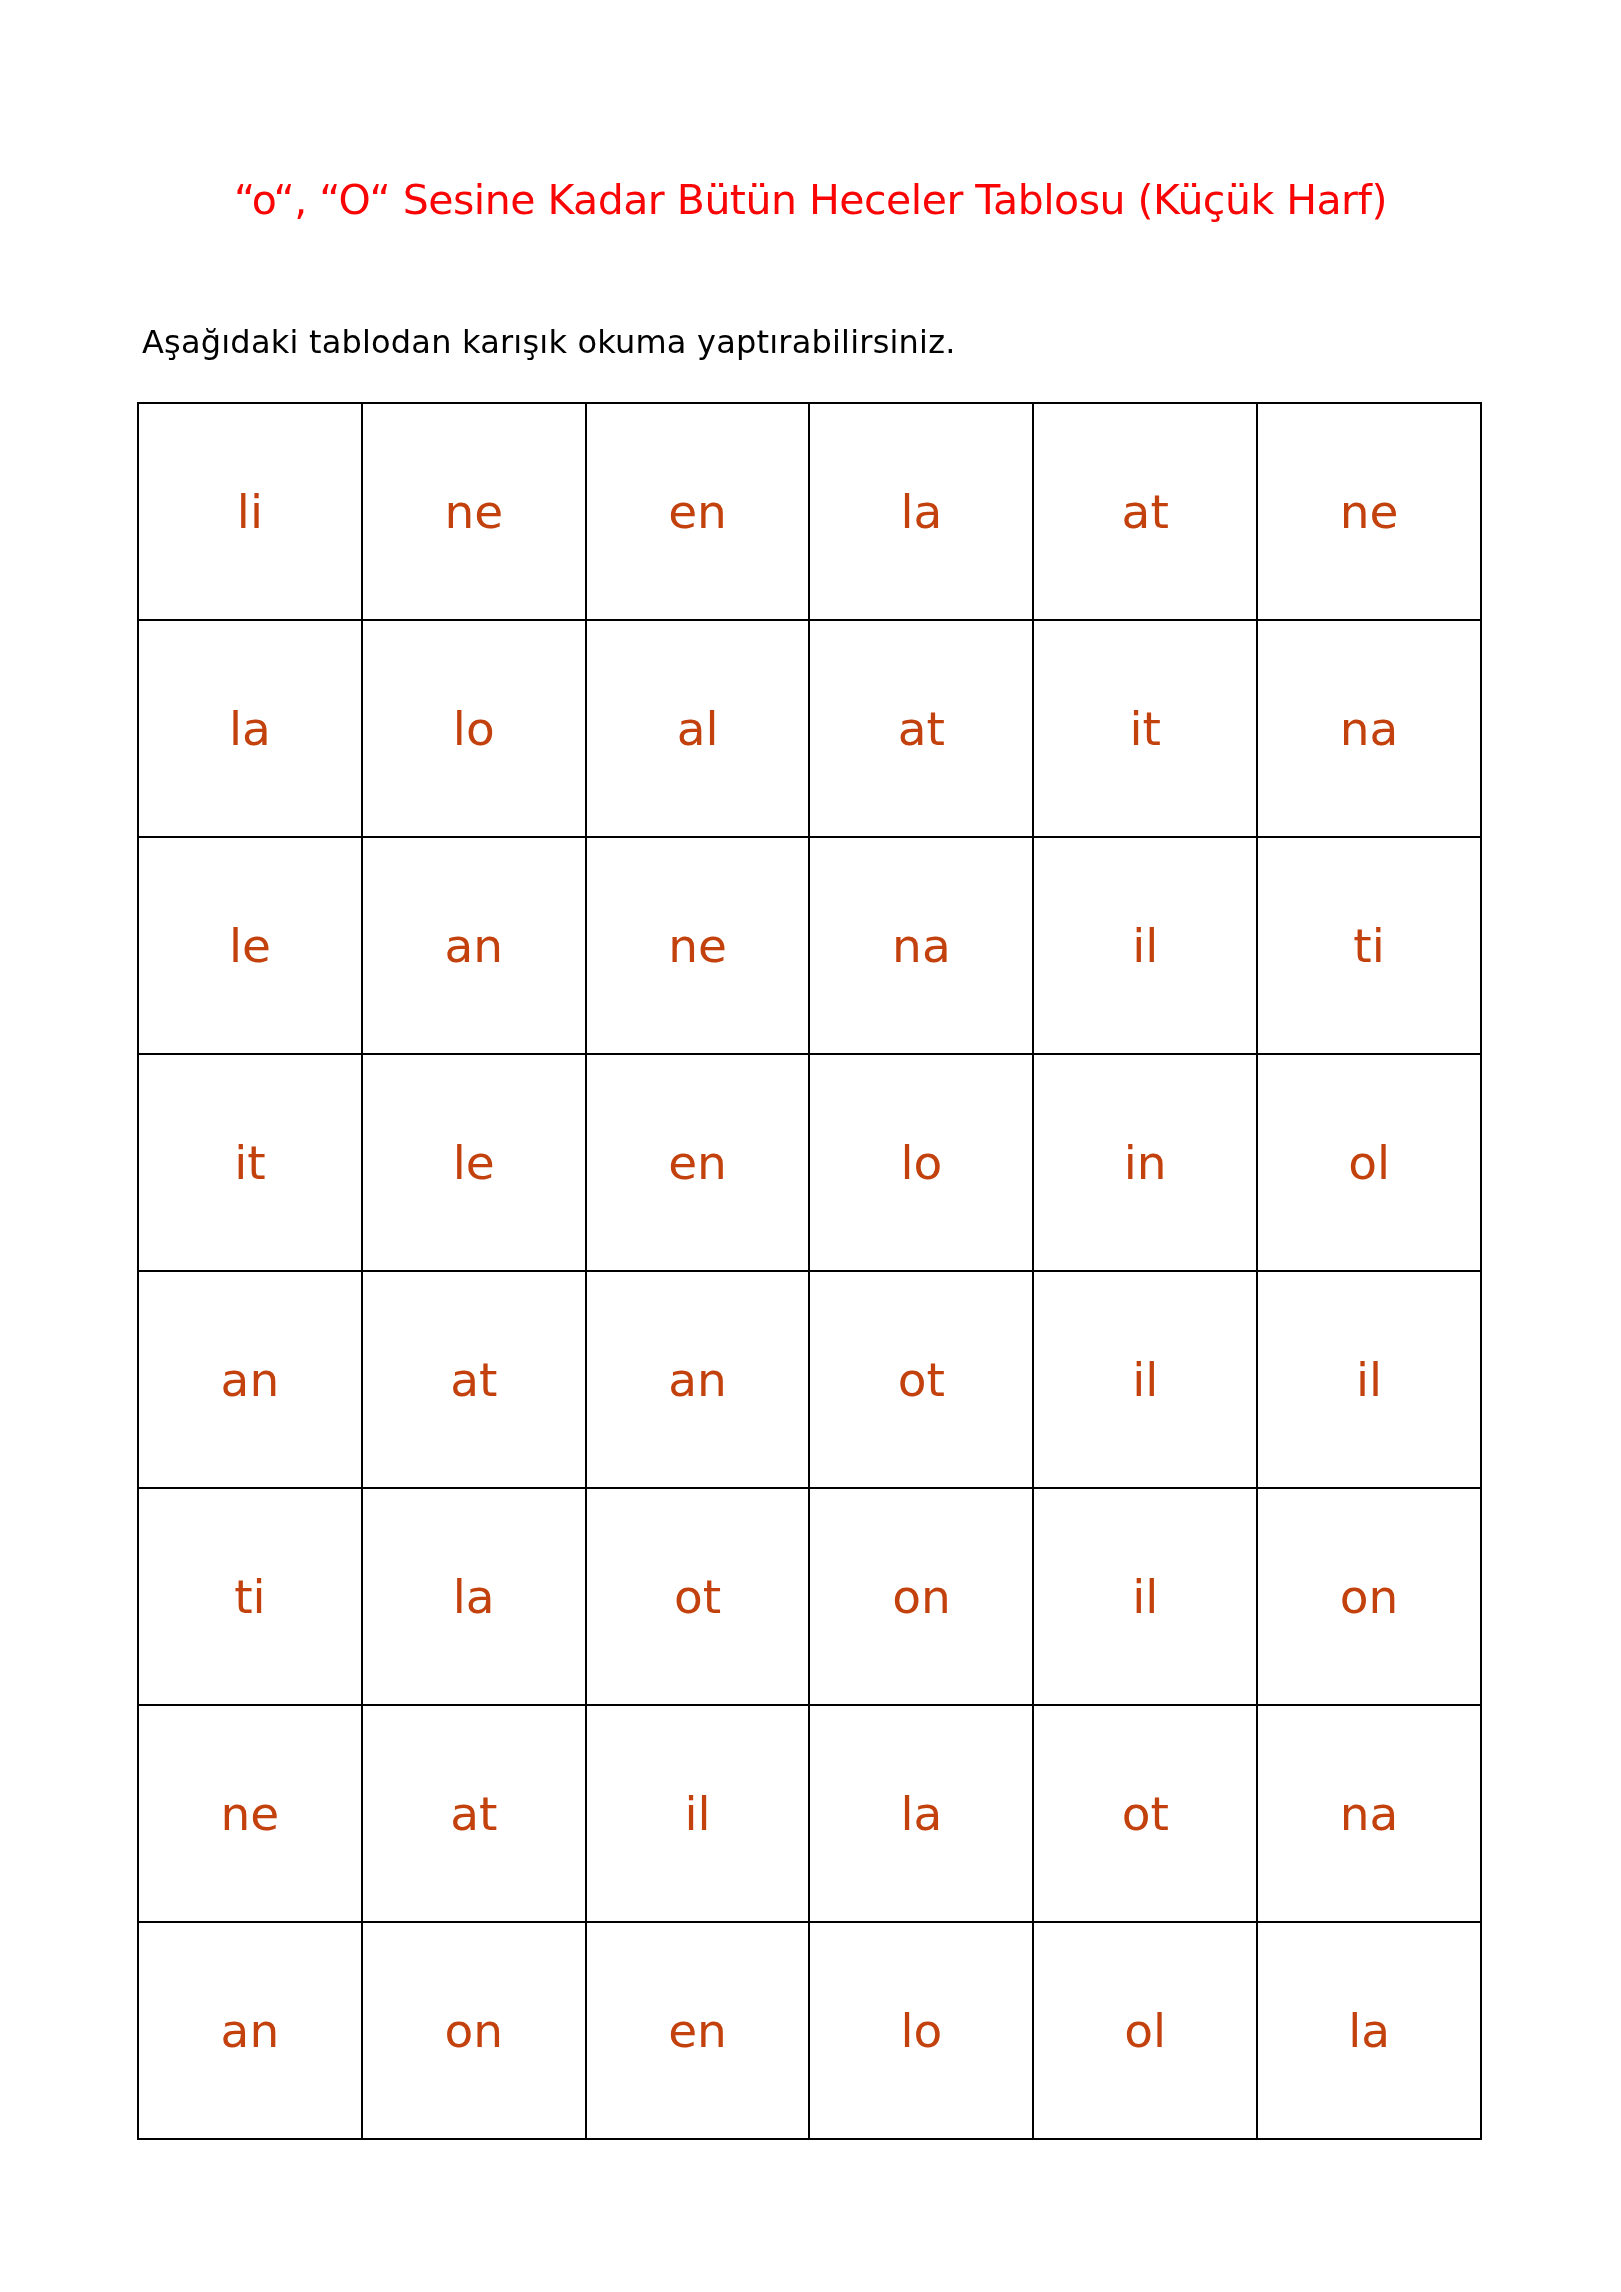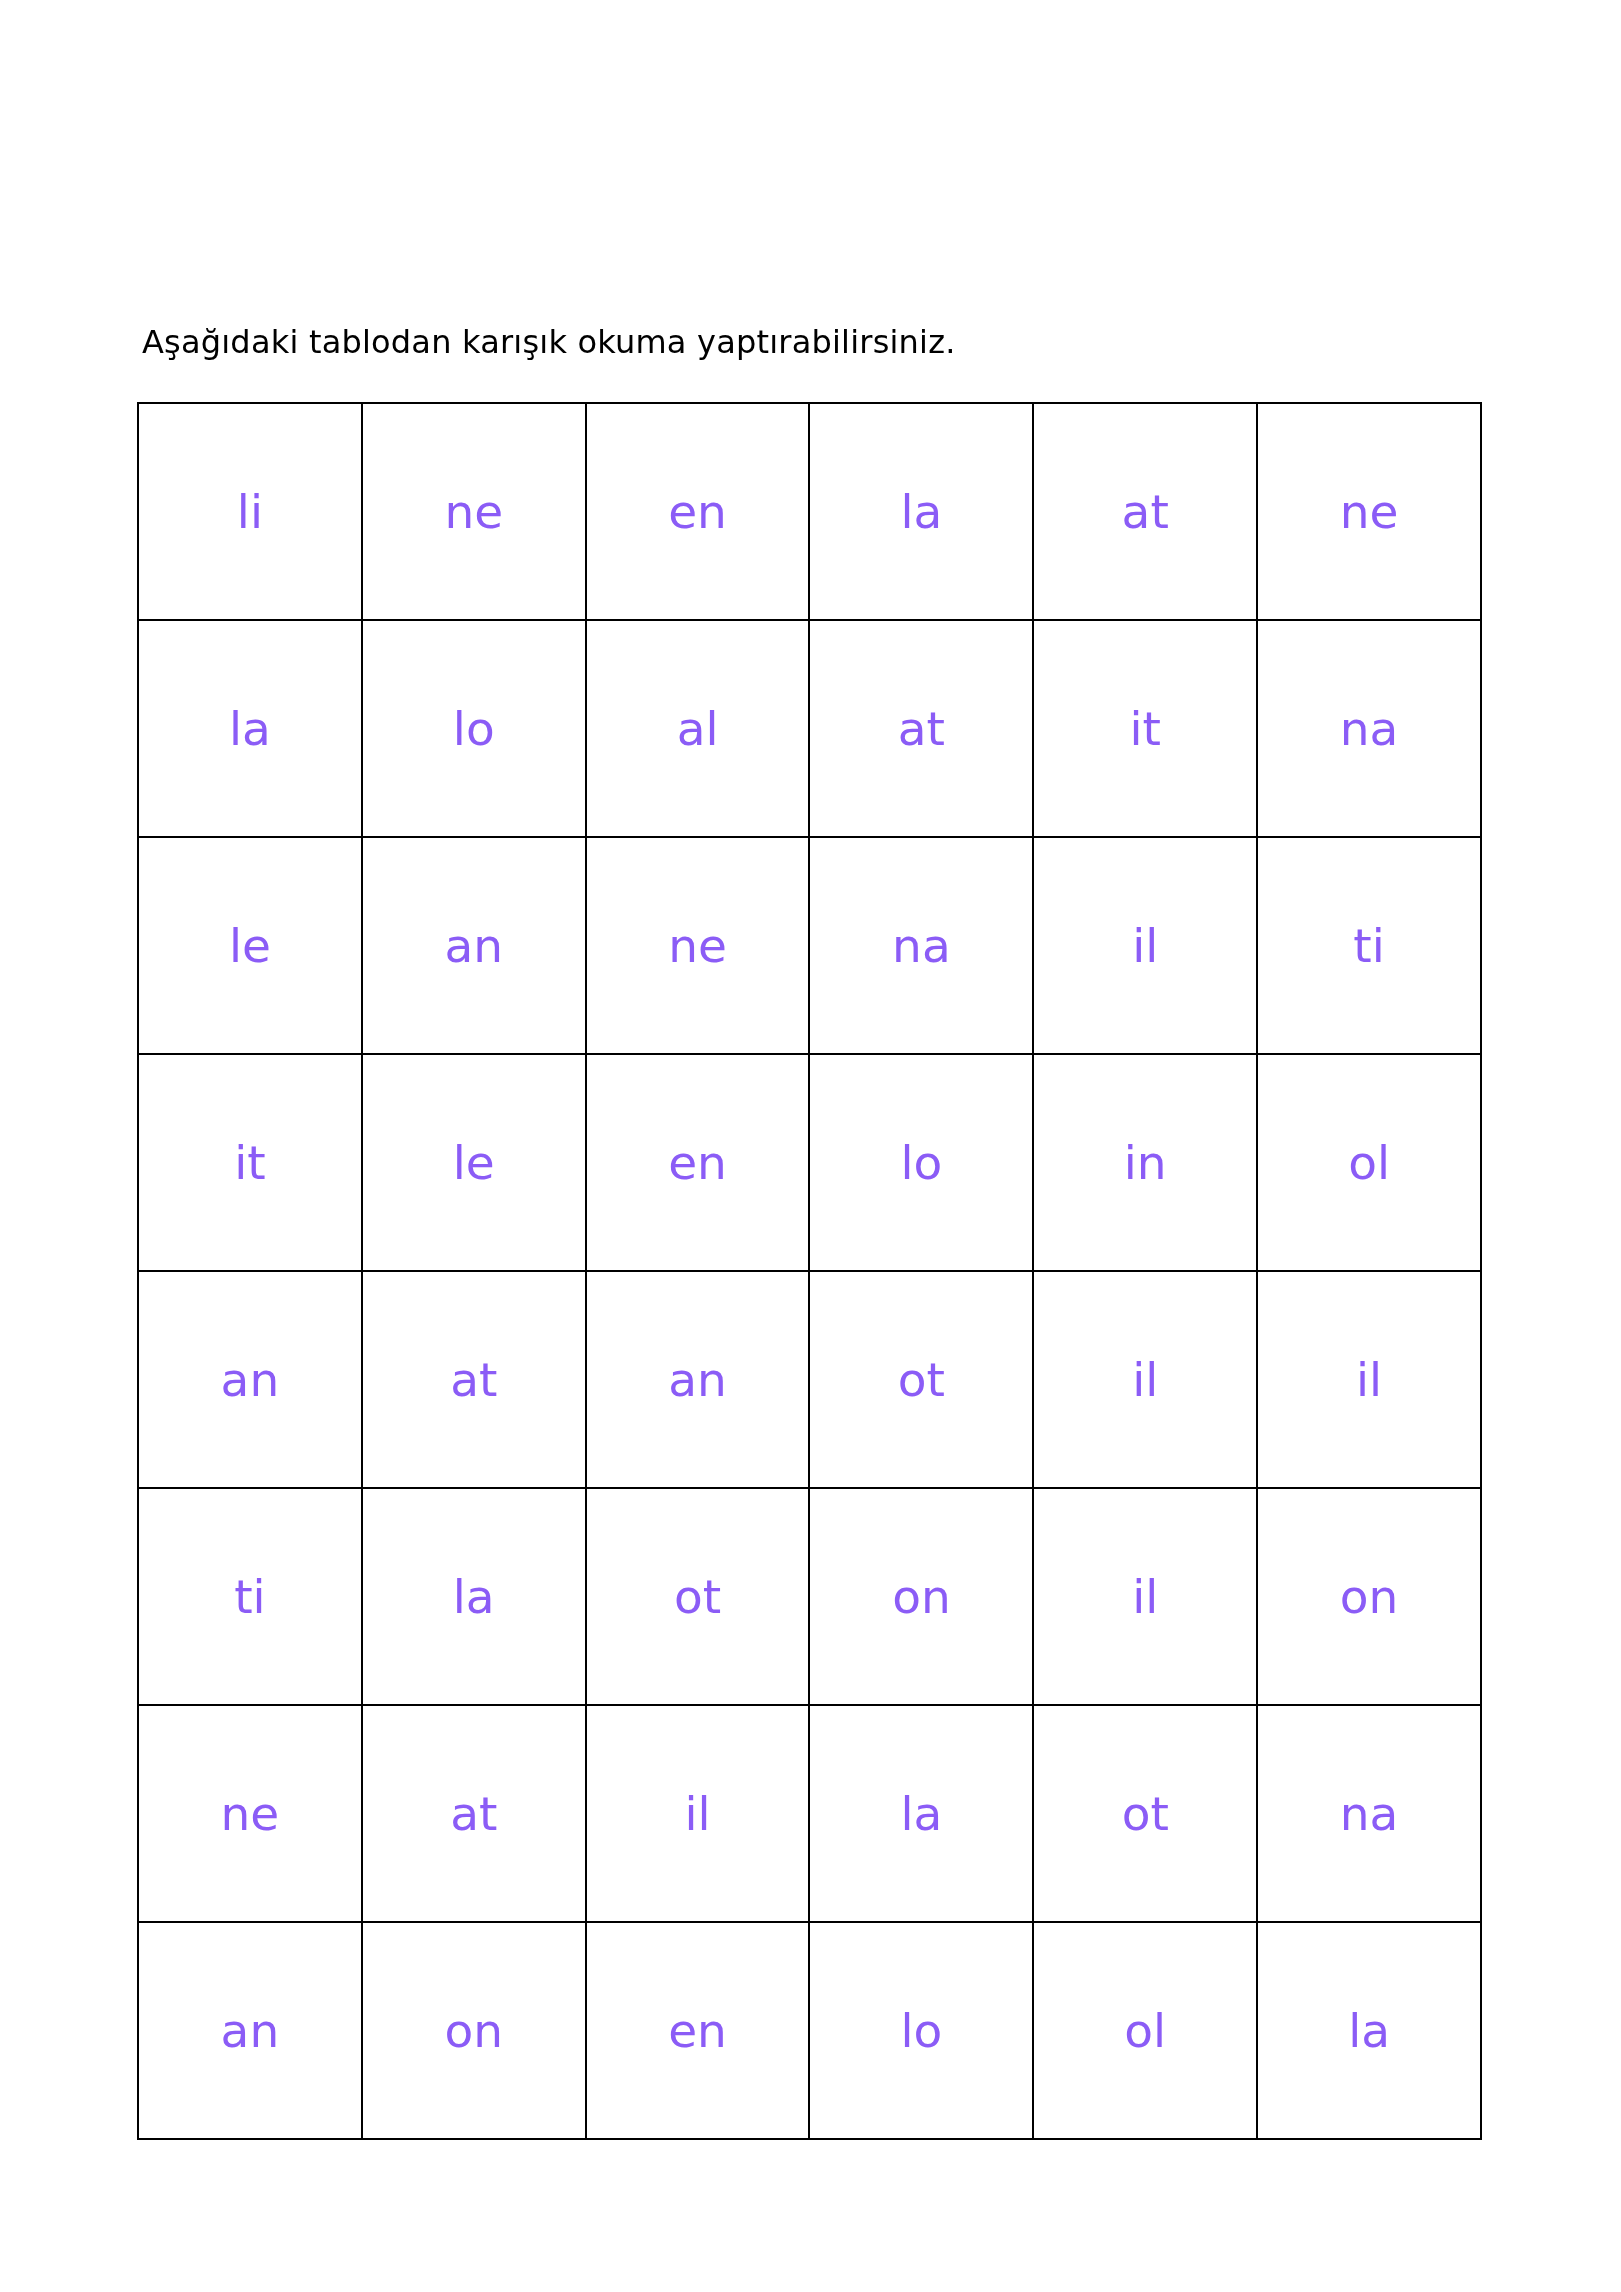--- a/index.html
+++ b/index.html
@@ -48,28 +48,29 @@
     table-layout: fixed;
     border: 2.9px solid #000000;
   }
   .syllable-table td {
     border-style: solid;
     border-color: #000000;
     border-width: 2.9px 2px; 
     text-align: center;
     vertical-align: middle;
     font-size: 47px;
-    color: #8b5cf6;
+    color: #c2410c;
     padding: 0;
   }
 </style>
 </head>
 <body>
 
 <div class="page">
+  <h1 class="title" style="color: rgb(249, 5, 5);">“o“, “O“ Sesine Kadar Bütün Heceler Tablosu (Küçük Harf)</h1>
 
   <p class="instruction" style="color: rgb(0, 0, 0);">Aşağıdaki tablodan karışık okuma yaptırabilirsiniz.</p>
 
   <table class="syllable-table">
     <tbody>
         <tr>
           <td>li</td>
           <td>ne</td>
           <td>en</td>
           <td>la</td>

